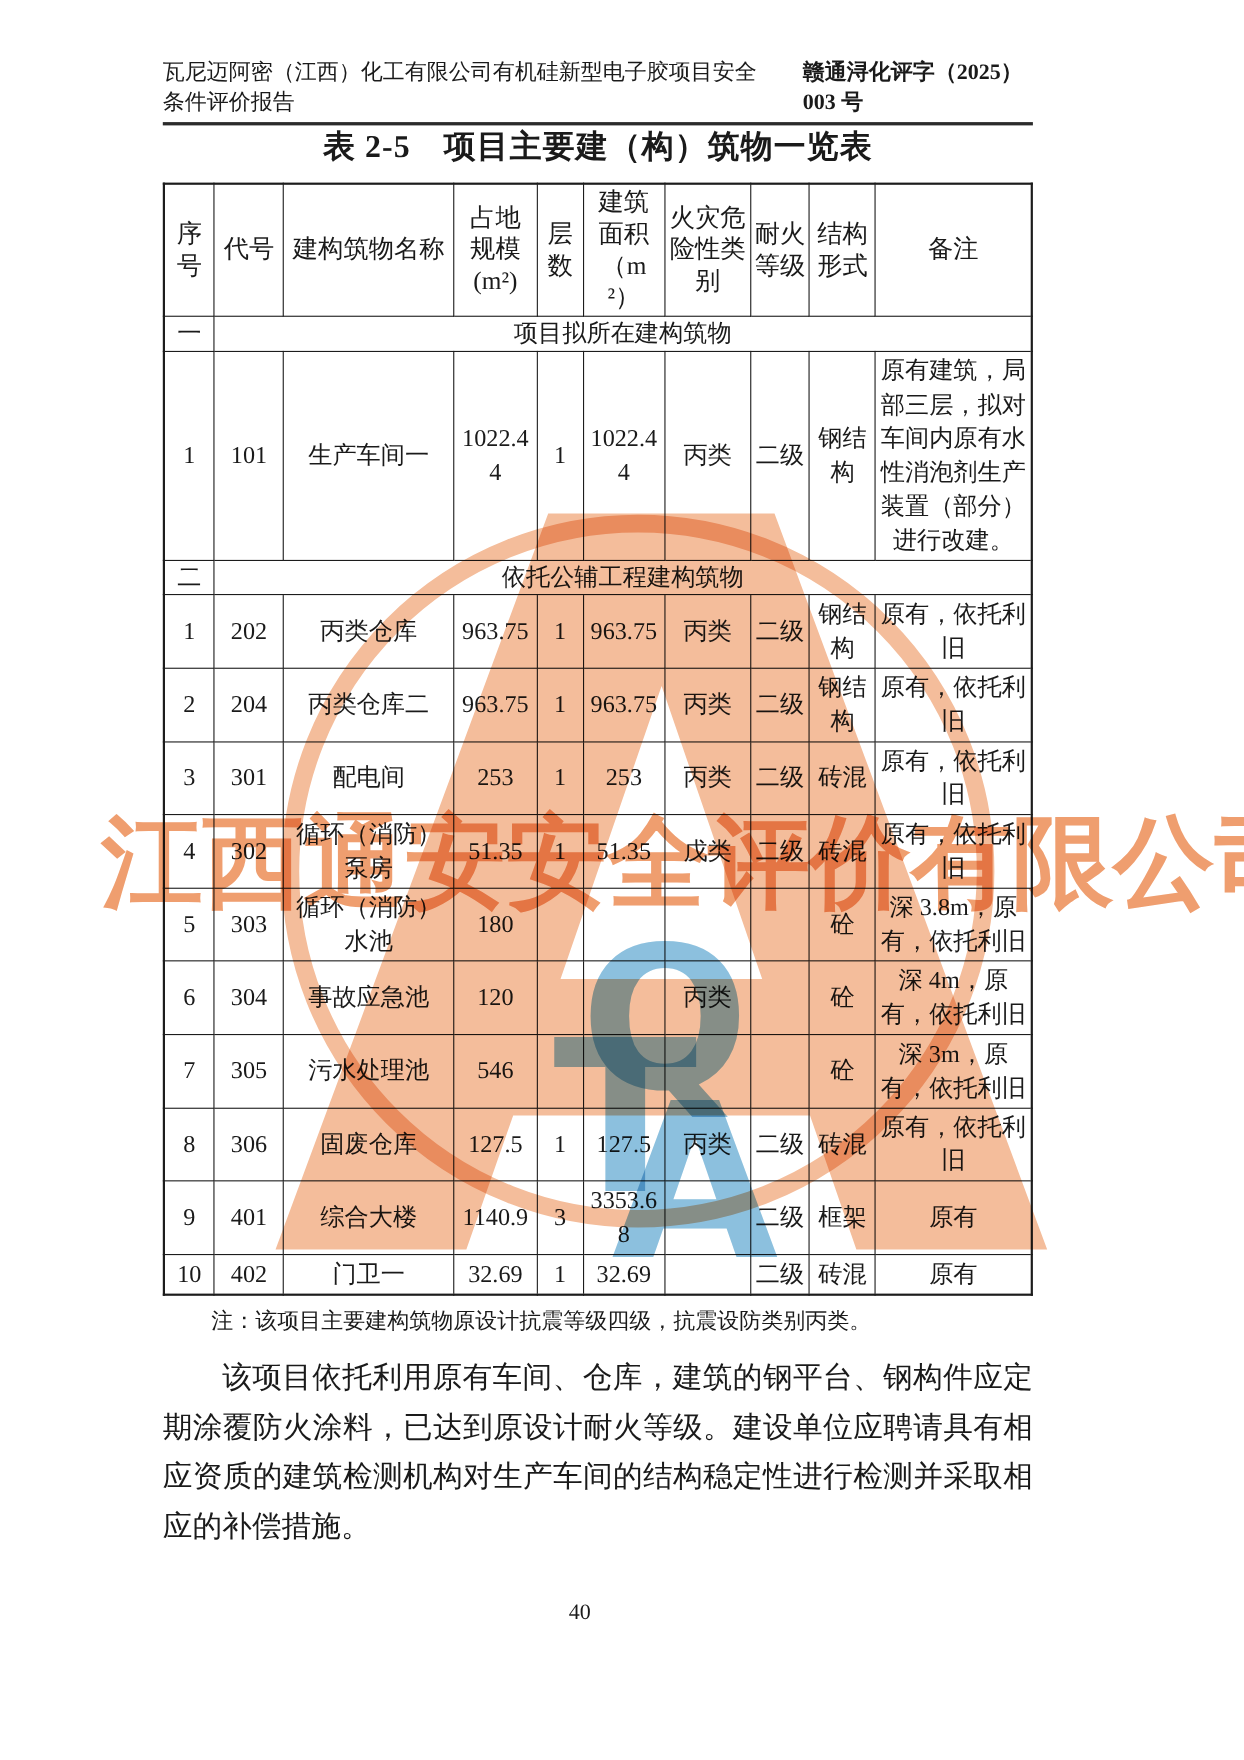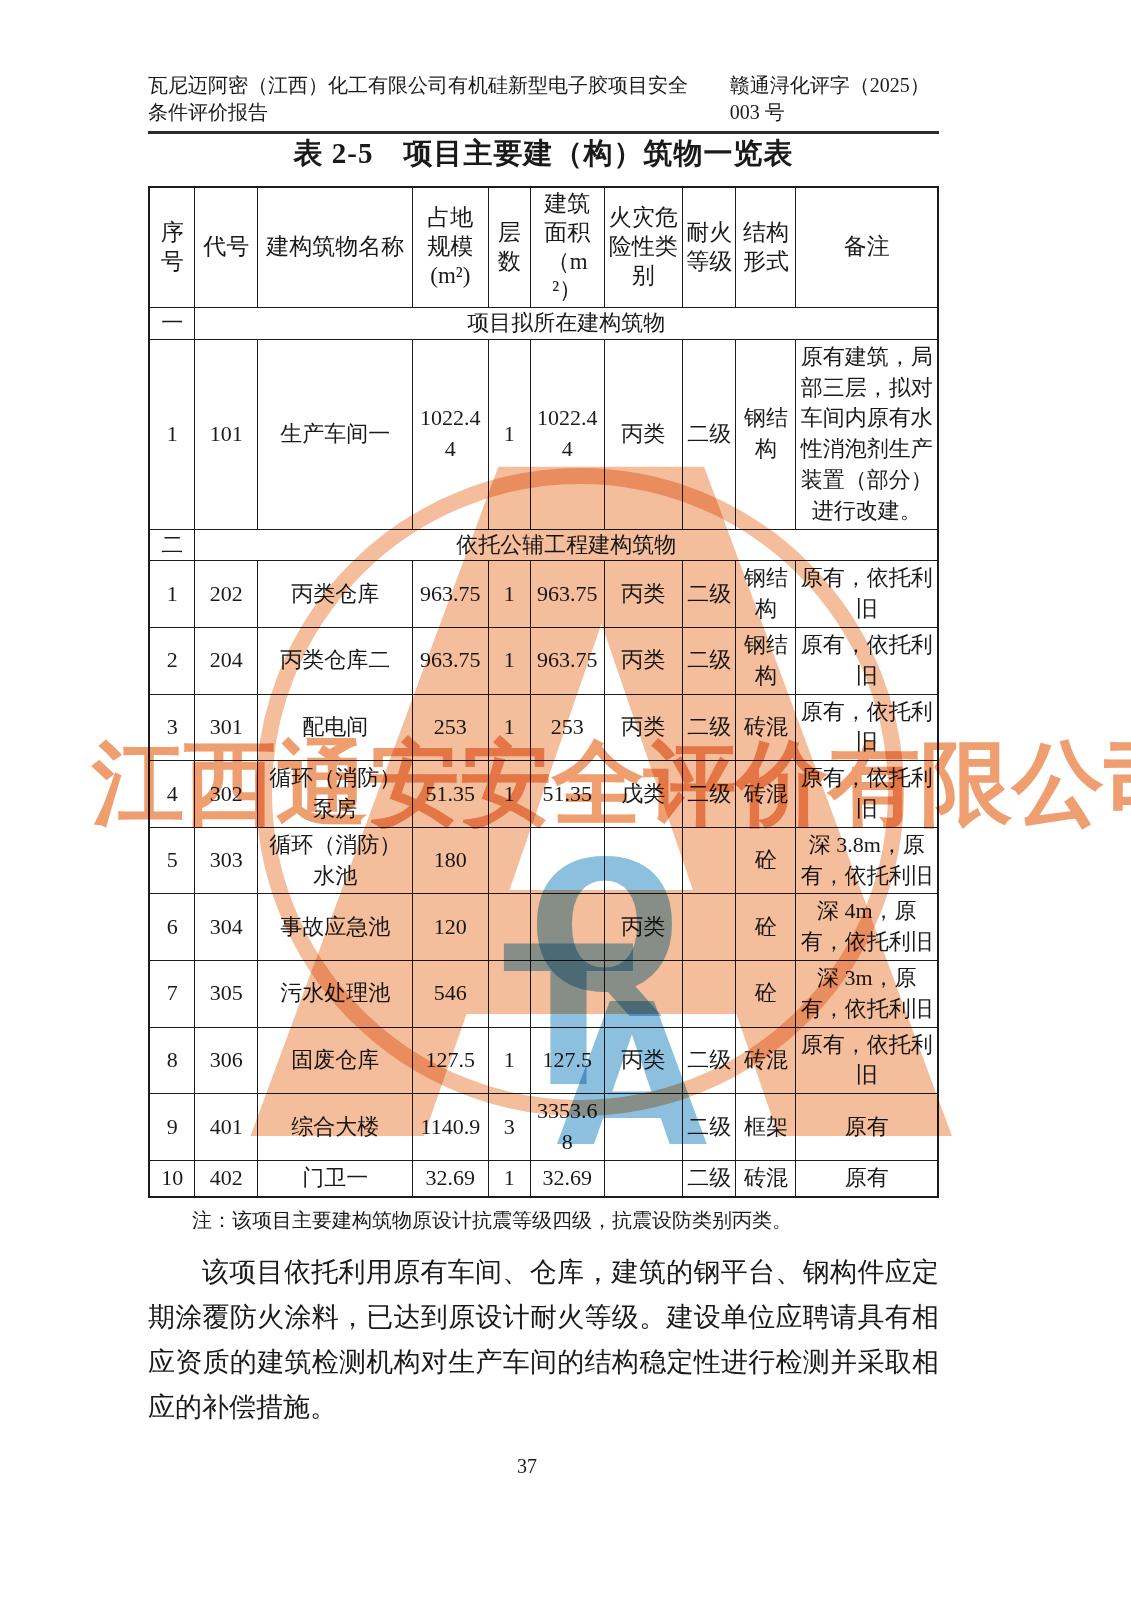--- a/index.html
+++ b/index.html
@@ -7,30 +7,30 @@
   body {
     width:1131px; height:1600px;
     font-family:"Liberation Serif","DejaVu Serif",serif;
     color:#1a1a1a;
     position:relative;
     overflow:hidden;
   }
   .page {
     position:relative;
     width:1054px; height:1600px;
-    padding:72px 115px 0 148px;
+    padding:52px 115px 0 148px;
   }
   
   .doc-header {
     display:flex; justify-content:space-between; align-items:flex-end;
     border-bottom:3px solid #2b2b2b;
     padding-bottom:5px;
     font-size:20px;
   }
-  .doc-header .right { font-weight:normal;margin-left:40px; }
+  .doc-header .right { font-weight:bold;margin-left:40px; }
   
   .table-title {
     text-align:center;
     font-size:29px; font-weight:bold;
     margin-bottom:12px;
     letter-spacing:1px;
   }
   
   table.buildings {
     width:100%;
@@ -295,21 +295,21 @@
           <td>砖混</td>
           <td>原有</td>
         </tr>
       </tbody>
   </table>
 
   <div class="table-note">注：该项目主要建构筑物原设计抗震等级四级，抗震设防类别丙类。</div>
 
   <p class="body-text">该项目依托利用原有车间、仓库，建筑的钢平台、钢构件应定期涂覆防火涂料，已达到原设计耐火等级。建设单位应聘请具有相应资质的建筑检测机构对生产车间的结构稳定性进行检测并采取相应的补偿措施。</p>
 
-  <div class="page-number">37</div>
+  <div class="page-number">40</div>
 
   <div class="wm wm-ring"></div>
   <div class="wm wm-bigA">A</div>
   <div class="wm wm-blue wm-q">Q</div>
   <div class="wm wm-blue wm-t">T</div>
   <div class="wm wm-blue wm-a2">A</div>
   <div class="wm wm-company">
       <span>江</span>
       <span>西</span>
       <span>通</span>

